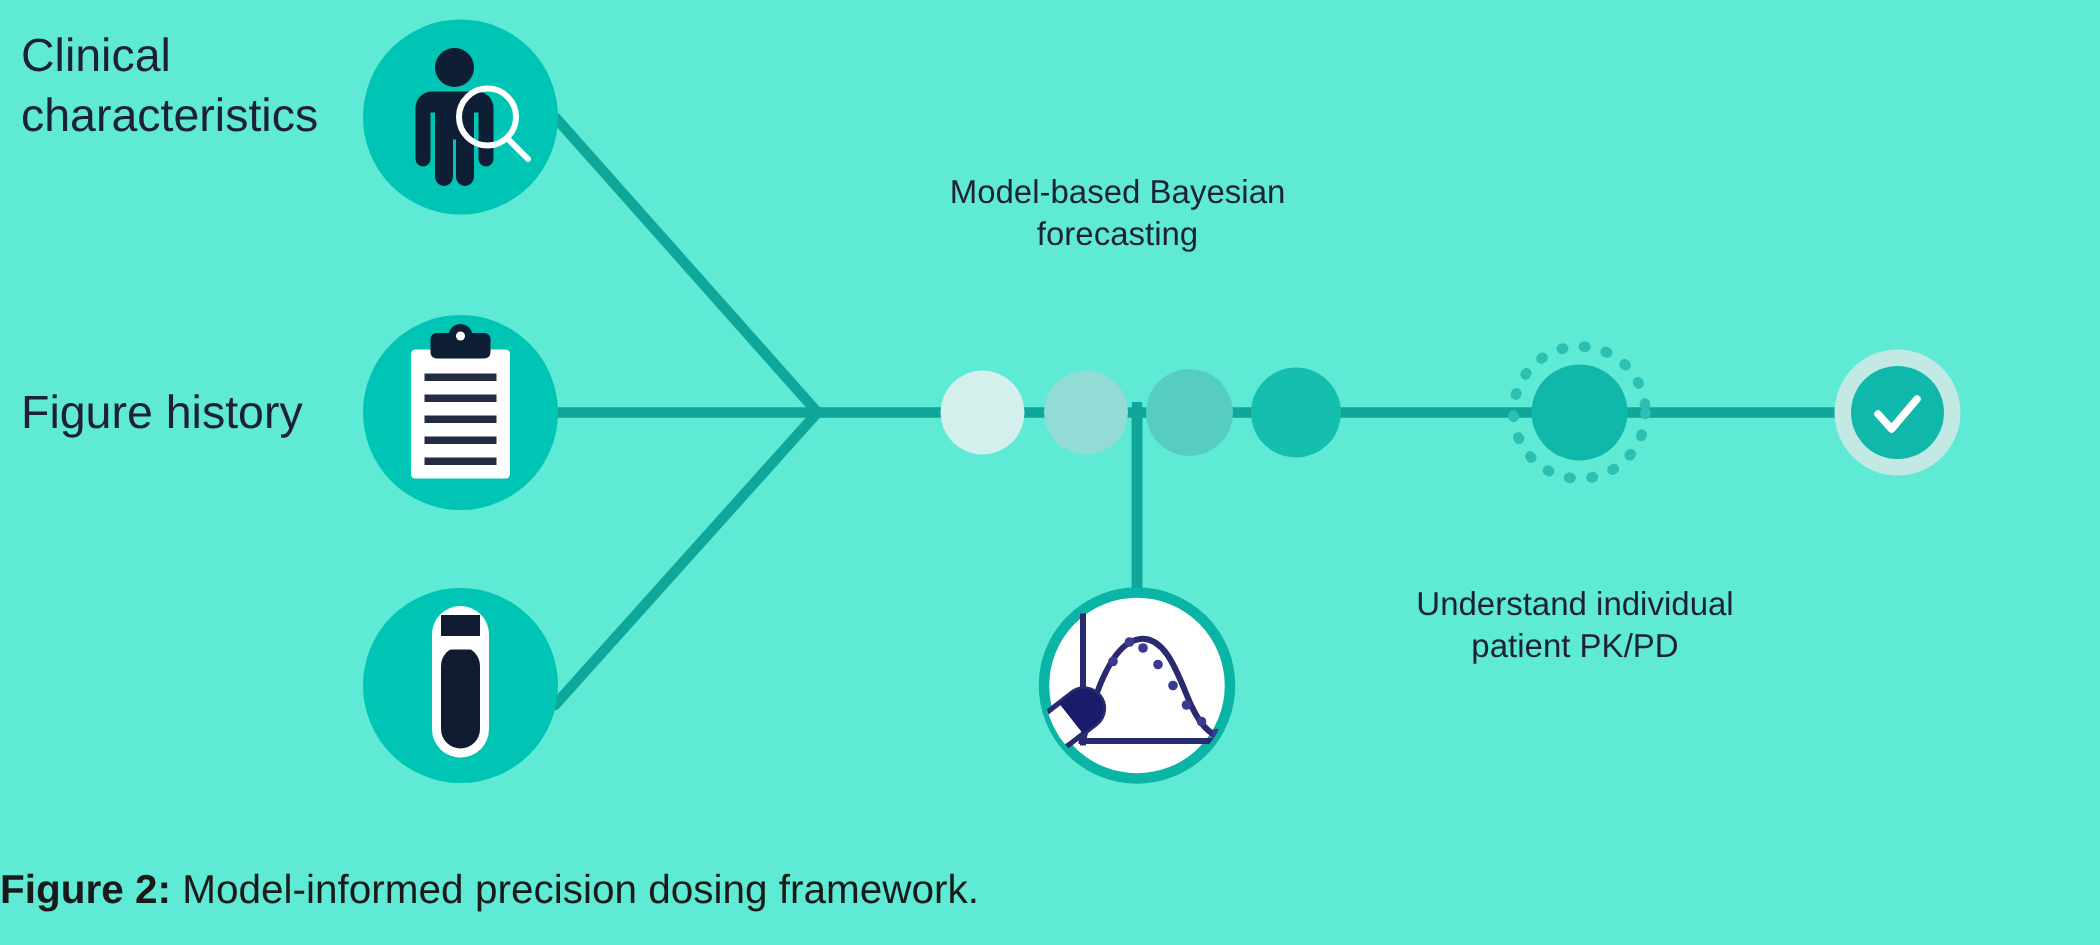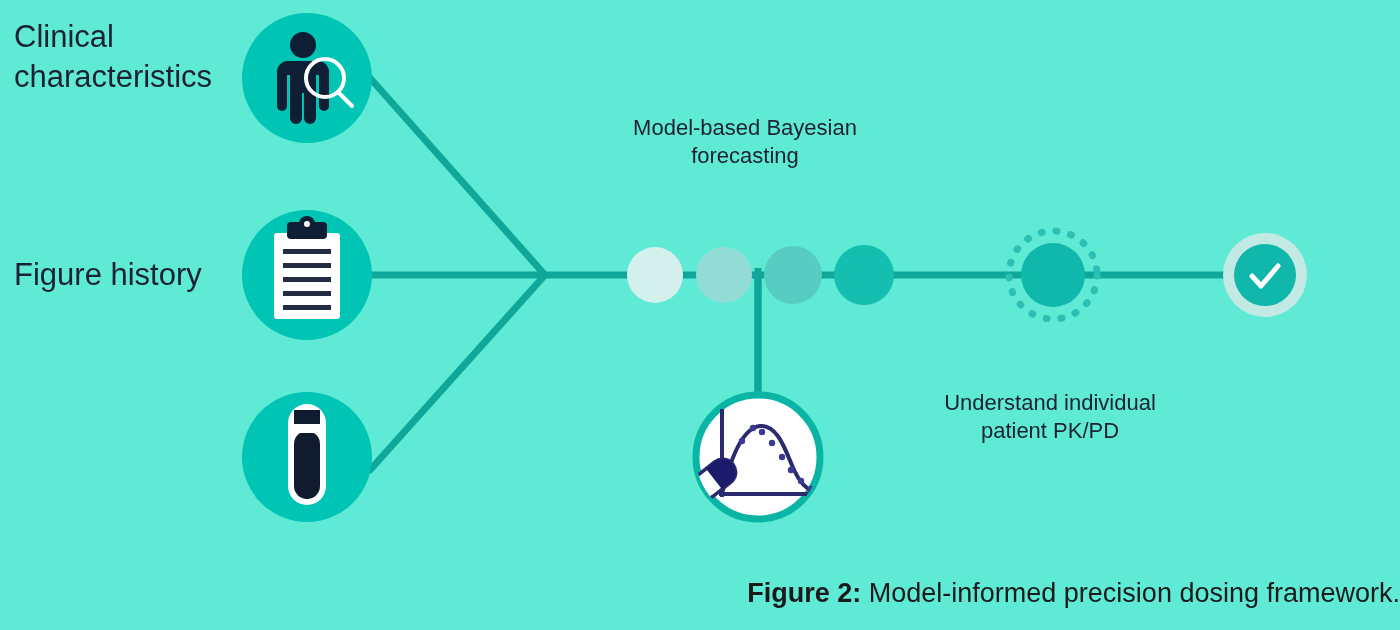--- a/index.html
+++ b/index.html
@@ -61,21 +61,21 @@
     top: 348px;
     width: 360px;
     margin-top: 41px;
   }
 
   #caption {
     position: absolute;
     left: 0;
     top: 578px;
     width: 1400px;
-    text-align: right;
+    text-align: left;
     font-size: 27px;
     color: #1a1a1a;
     font-family: "Liberation Sans", sans-serif;
   }
   #caption .cap-bold {
     font-weight: bold;
   }
   #caption .cap-rest {
     font-weight: normal;
   }

